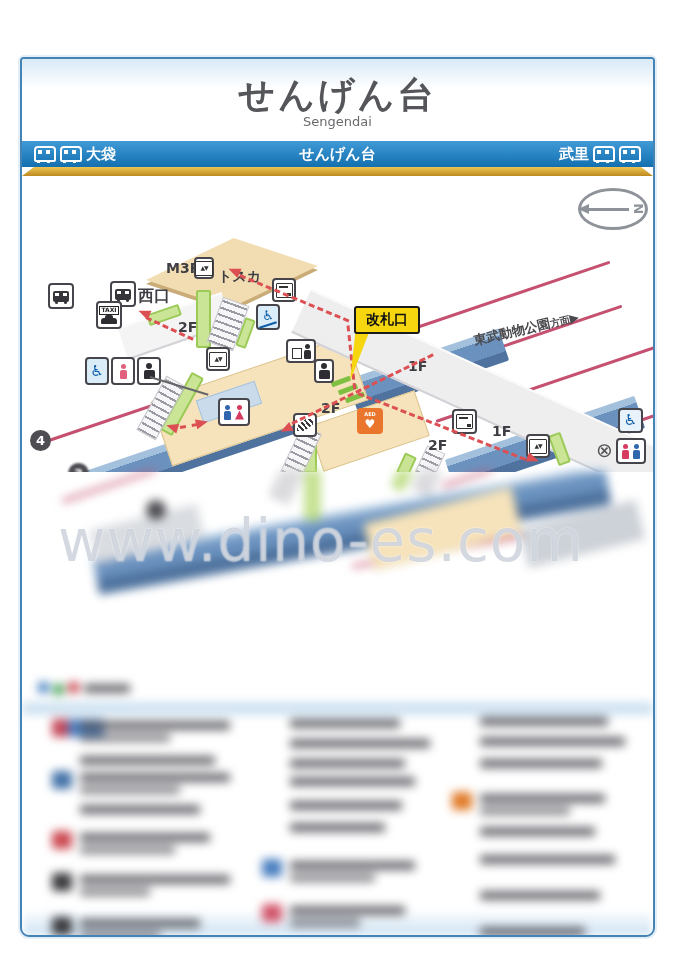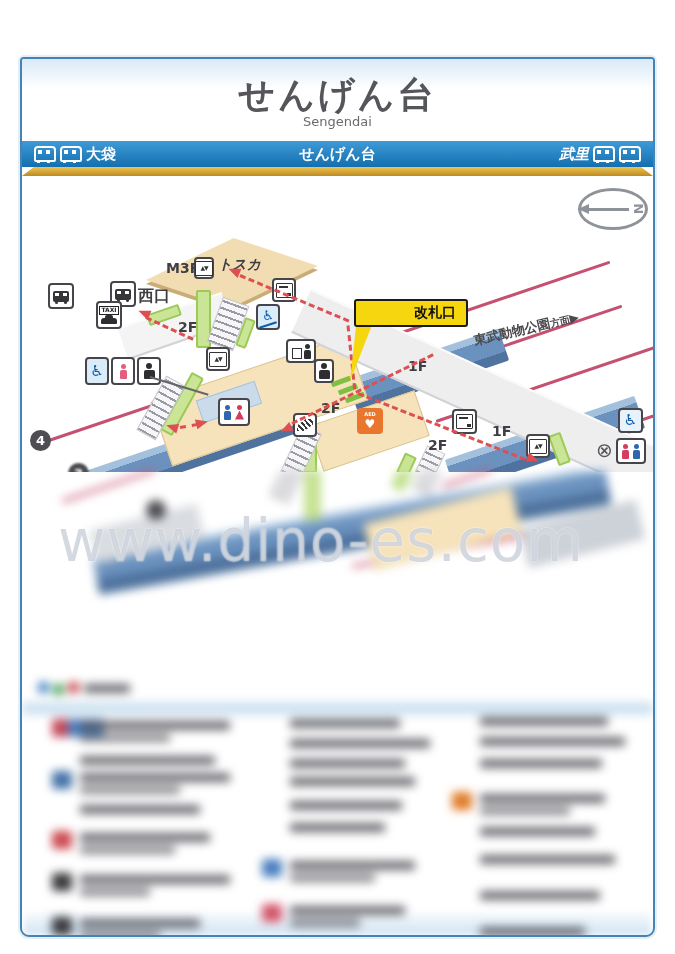--- a/index.html
+++ b/index.html
@@ -71,23 +71,23 @@
   .g-ramp-line{width:18px;height:2px;background:#0d5ca8;transform:rotate(-18deg);margin-top:1px;}
   
   #compass{position:absolute;left:556px;top:12px;width:64px;height:36px;border:3px solid #8e9399;
            border-radius:50%;z-index:6;}
   #compass .cl{position:absolute;left:6px;top:50%;margin-top:-1px;width:42px;height:2.5px;background:#8e9399;}
   #compass .ca{position:absolute;left:-3px;top:50%;transform:translateY(-50%);width:0;height:0;
            border-right:11px solid #8e9399;border-top:5px solid transparent;border-bottom:5px solid transparent;}
   #compass .cn{position:absolute;right:1px;top:50%;transform:translateY(-52%) rotate(90deg);
            font-weight:bold;color:#8e9399;font-size:13px;}
   
-  #gate-box{position:absolute;left:332px;top:123px;width:62px;height:24px;background:#f6d60f;
+  #gate-box{position:absolute;left:332px;top:130px;width:62px;height:24px;background:#f6d60f;
             border:2.5px solid #1a1a1a;border-radius:3px;display:flex;align-items:center;justify-content:center;
-            font-size:14px;font-weight:bold;color:#111;z-index:8;padding-left:48px;}
+            font-size:14px;font-weight:bold;color:#111;z-index:8;}
   #gate-wedge{position:absolute;left:328px;top:149px;width:22px;height:56px;background:#f6d60f;
             clip-path:polygon(28% 0,100% 0,0 100%);z-index:7;
             filter:drop-shadow(0 0 1px #1a1a1a) drop-shadow(0 0 1px #1a1a1a);}
   
   .m3f-quad{position:absolute;left:124px;top:62px;width:172px;height:70px;z-index:3;
             clip-path:polygon(0 60%,51% 0,100% 40%,49% 100%);background:#f2ddb2;}
   .m3f-shadow{top:66px;background:#c9ac78;z-index:2;}
   
   #watermark{position:absolute;left:36px;top:448px;width:610px;font-size:58px;font-weight:normal;
              letter-spacing:1px;color:rgba(176,186,201,0.55);text-shadow:0 0 2px rgba(255,255,255,0.9);
@@ -112,21 +112,21 @@
   <div id="romaji">Sengendai</div>
   <div id="title">せんげん台</div>
 
   <div id="nav">
     <div class="nav-group">
       <span class="train"></span>
       <span class="train"></span>
       <span>大袋</span>
     </div>
     <div id="nav-center">せんげん台</div>
-    <div class="nav-group" style="z-index:2;font-style:italic;">
+    <div class="nav-group" style="z-index:2;">
       <span>武里</span>
       <span class="train"></span>
       <span class="train"></span>
     </div>
   </div>
   <div id="gold"></div>
 
   <div id="map">
 
     <div id="compass">
@@ -148,21 +148,21 @@
 
     <div class="cor" style="left:260px;top:200px;width:430px;height:44px;"></div>
 
     <div class="tan" style="left:134px;top:191px;width:205px;height:66px;"></div>
     <div class="tan" style="left:291px;top:231px;width:110px;height:46px;"></div>
     <div class="tan" style="left:176px;top:214px;width:60px;height:22px;background:#cadbeb;border-color:#a9c2d8;"></div>
 
     <div class="m3f-quad m3f-shadow"></div>
     <div class="m3f-quad"></div>
     <div class="lbl" style="left:144px;top:84px;">M3F</div>
-    <div class="lbl" style="left:196px;top:80px;font-style:italic;">トスカ</div>
+    <div class="lbl" style="left:196px;top:92px;">トスカ</div>
 
     <div class="cor" style="left:98px;top:133px;width:110px;height:30px;transform:rotate(-19deg);background:#f4f4f5;"></div>
 
     <div class="gr" style="left:174px;top:114px;width:15px;height:58px;"></div>
     <div class="gr" style="left:125px;top:133px;width:34px;height:12px;transform:rotate(-19deg);"></div>
     <div class="gr" style="left:218px;top:142px;width:11px;height:30px;transform:rotate(20deg);"></div>
     <div class="gr" style="left:153px;top:195px;width:14px;height:66px;transform:rotate(29deg);"></div>
     <div class="gr" style="left:280px;top:251px;width:15px;height:46px;"></div>
     <div class="gr" style="left:531px;top:257px;width:13px;height:32px;transform:rotate(-20deg);"></div>
     <div class="gr" style="left:378px;top:278px;width:13px;height:22px;transform:rotate(25deg);"></div>

